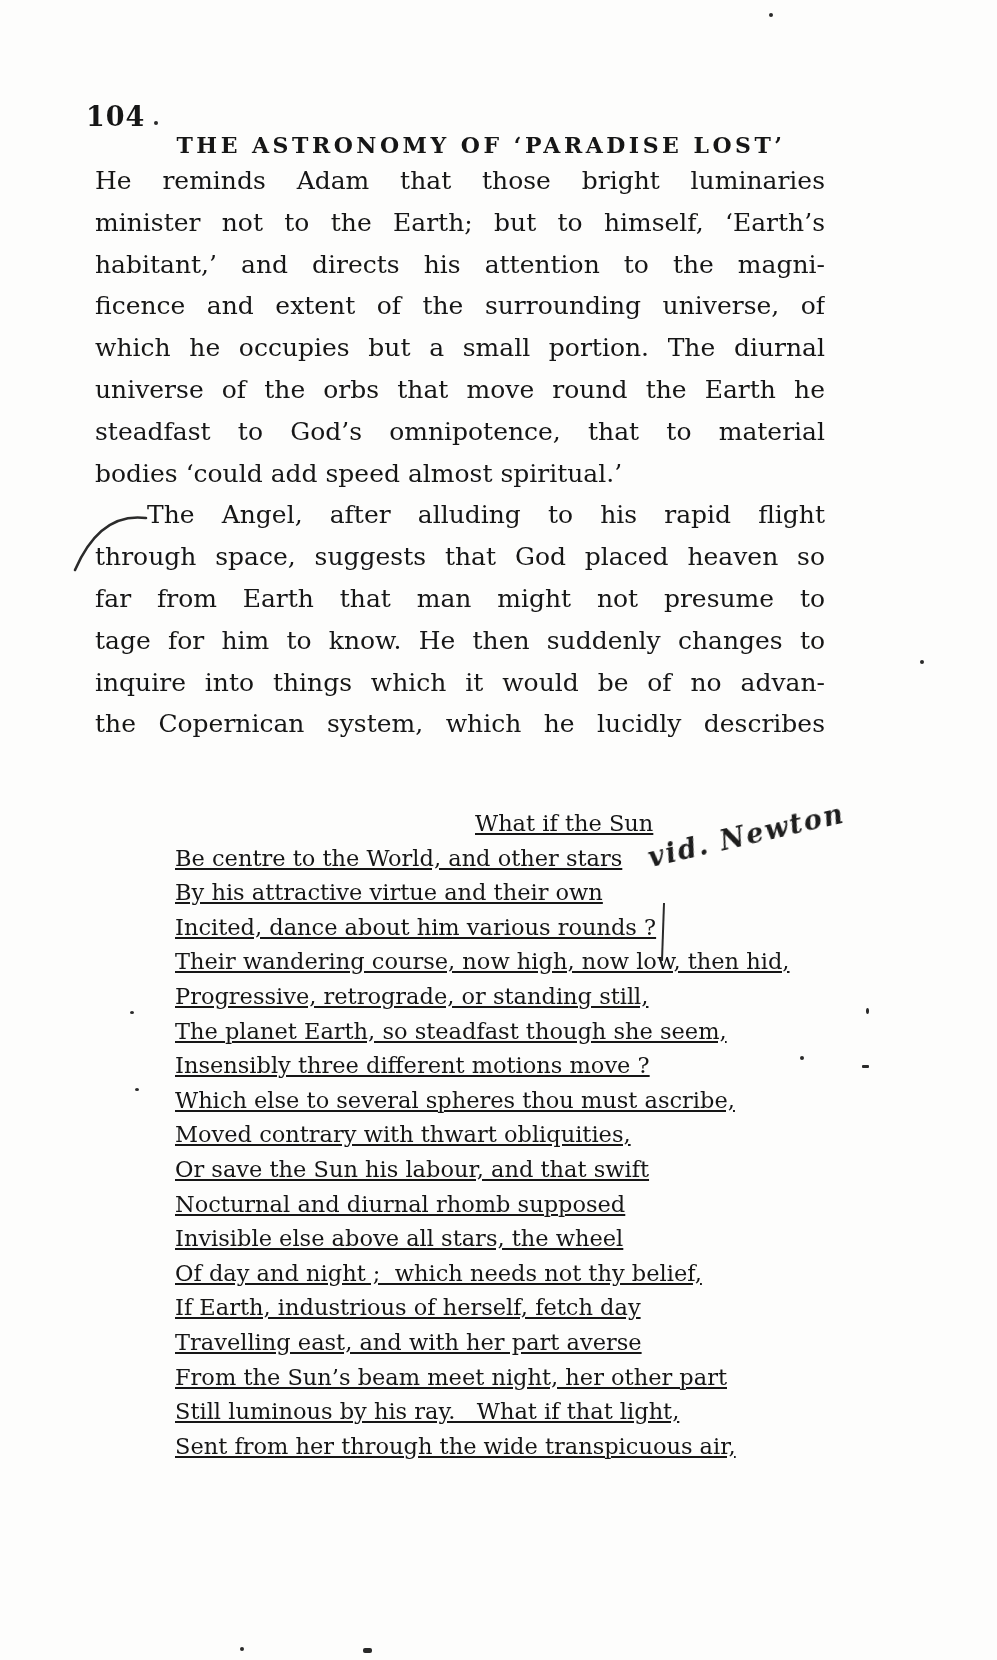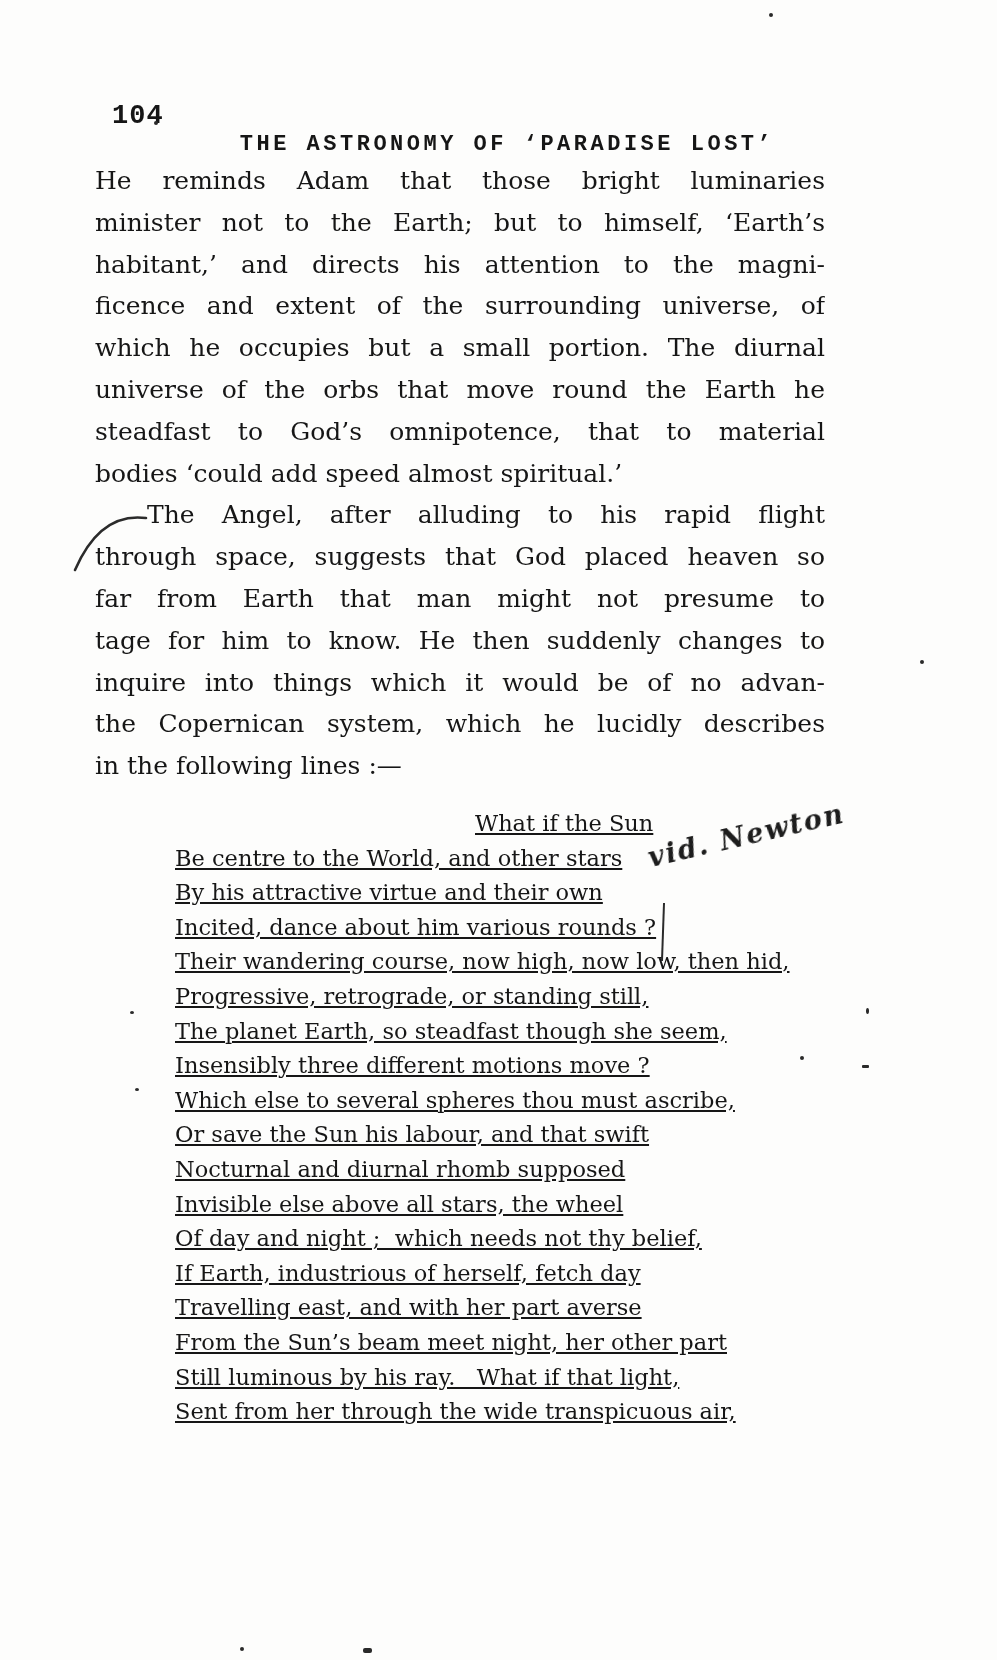--- a/index.html
+++ b/index.html
@@ -14,24 +14,23 @@
     background: #fdfdfc;
     overflow: hidden;
     font-family: "DejaVu Serif", "Liberation Serif", serif;
     color: #161616;
   }
 
   
   .runhead {
     position: absolute;
     top: 101px;
-    left: 107px;
+    left: 81px;
     width: 730px;
     height: 36px;
-    font-family: Liberation Mono, monospace;
   }
   .pagenum {
     position: absolute;
     left: 5px;
     top: 0;
     font-size: 27px;
     font-weight: 700;
     letter-spacing: 1px;
   }
   .runtitle {
@@ -153,34 +152,34 @@
       <div class="line">steadfast to God’s omnipotence, that to material</div>
       <div class="line endline">bodies ‘could add speed almost spiritual.’</div>
     </div>
     <div>
       <div class="line indented">The Angel, after alluding to his rapid flight</div>
       <div class="line">through space, suggests that God placed heaven so</div>
       <div class="line">far from Earth that man might not presume to</div>
       <div class="line">tage for him to know.  He then suddenly changes to</div>
       <div class="line">inquire into things which it would be of no advan-</div>
       <div class="line">the Copernican system, which he lucidly describes</div>
-      <div class="line endline">in the following lines :—</div>
     </div>
   </div>
 
   <div class="verse">
     <div class="vline opening">What if the Sun</div>
     <div class="vline">Be centre to the World, and other stars</div>
     <div class="vline">By his attractive virtue and their own</div>
     <div class="vline">Incited, dance about him various rounds ?</div>
     <div class="vline">Their wandering course, now high, now low, then hid,</div>
     <div class="vline">Progressive, retrograde, or standing still,</div>
     <div class="vline">The planet Earth, so steadfast though she seem,</div>
     <div class="vline">Insensibly three different motions move ?</div>
     <div class="vline">Which else to several spheres thou must ascribe,</div>
+    <div class="vline">Moved contrary with thwart obliquities,</div>
     <div class="vline">Or save the Sun his labour, and that swift</div>
     <div class="vline">Nocturnal and diurnal rhomb supposed</div>
     <div class="vline">Invisible else above all stars, the wheel</div>
     <div class="vline">Of day and night ;  which needs not thy belief,</div>
     <div class="vline">If Earth, industrious of herself, fetch day</div>
     <div class="vline">Travelling east, and with her part averse</div>
     <div class="vline">From the Sun’s beam meet night, her other part</div>
     <div class="vline">Still luminous by his ray.   What if that light,</div>
     <div class="vline">Sent from her through the wide transpicuous air,</div>
   </div>

